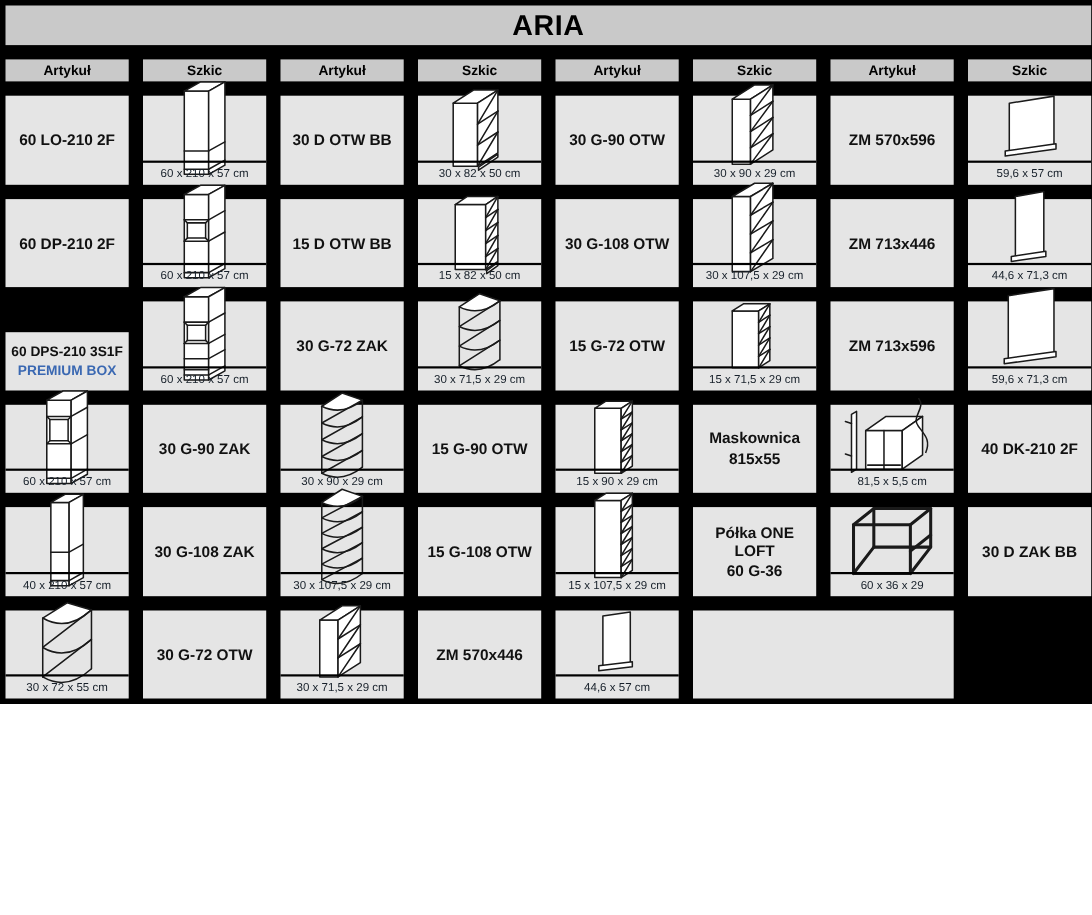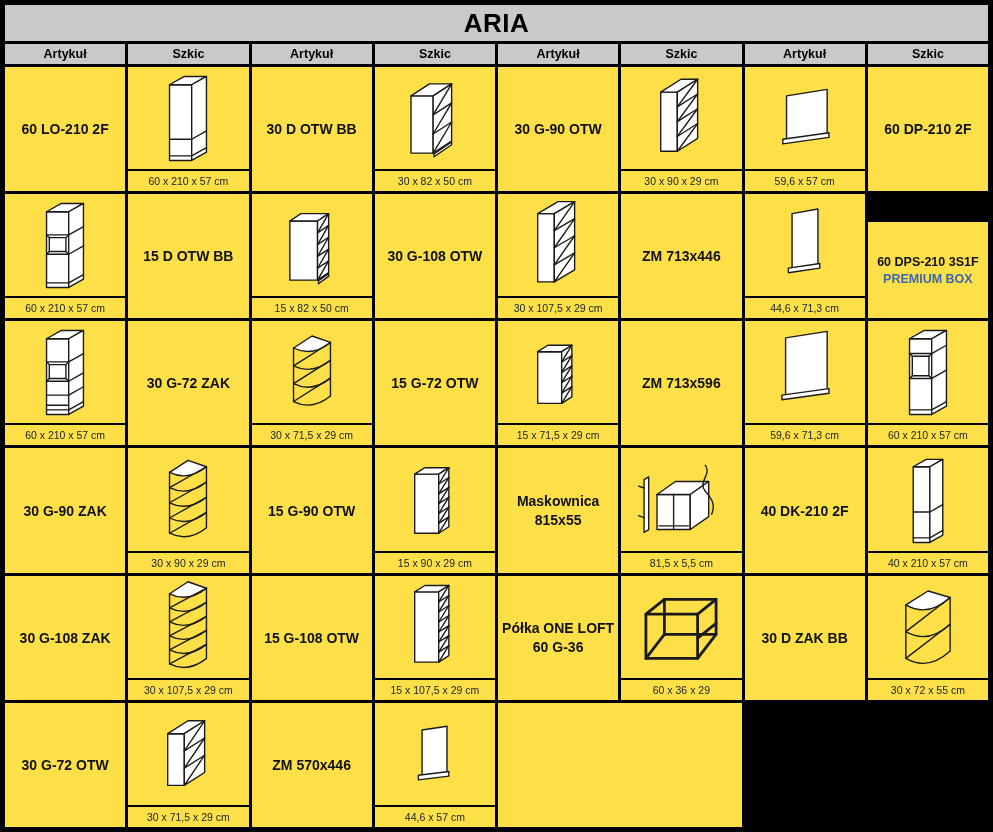--- a/index.html
+++ b/index.html
@@ -1,32 +1,32 @@
 <!DOCTYPE html>
 <html style="--hdr-bg: #c9c9c9; --accent: #3a68b2;"><head>
 <meta charset="utf-8">
 <style>
   html,body{margin:0;padding:0;background:#fff;}
   body{width:993px;height:832px;overflow:hidden;font-family:"Liberation Sans",sans-serif;}
   .catalog{
-    box-sizing:border-box;width:993px;height:832px;
+    box-sizing:border-box;width:993px;height:640px;
     border:5px solid #000;background:#000;
     display:grid;grid-template-columns:repeat(8,1fr);
-    grid-template-rows:36px 20px repeat(6,1fr);gap:3px;
+    grid-template-rows:36px 20px repeat(6,1fr);gap:13px;
   }
   .title{
     grid-column:1/-1;background:var(--hdr-bg,#c9c9c9);
     display:flex;align-items:center;justify-content:center;
     font-weight:bold;font-size:26px;letter-spacing:.5px;color:#000;
   }
   .hdr{
     background:var(--hdr-bg,#c9c9c9);display:flex;align-items:center;justify-content:center;
     font-size:12.5px;color:#000;font-weight:bold;
   }
-  .cell{background:#fde047;min-height:0;}
+  .cell{background:#e5e5e5;min-height:0;}
   .art{
     display:flex;flex-direction:column;align-items:center;justify-content:center;
     text-align:center;font-weight:bold;font-size:14px;color:#111;gap:3px;padding:2px;
   }
   .art.small{font-size:12.5px;margin-top:28px;}
   .art .accent{color:var(--accent,#3a68b2);}
   .skc{display:flex;flex-direction:column;}
   .sk-area{flex:1;display:flex;align-items:center;justify-content:center;min-height:0;}
   .sk-area svg{width:112px;height:96px;}
   .sk-cap{
@@ -104,20 +104,23 @@
           <line x1="46" y1="56" x2="68" y2="42"></line>
           <line x1="46" y1="72" x2="68" y2="58"></line>
           <line x1="46" y1="40" x2="68" y2="10"></line>
           <line x1="46" y1="56" x2="68" y2="26"></line>
           <line x1="46" y1="72" x2="68" y2="42"></line>
           <line x1="46" y1="88" x2="68" y2="58"></line>
         </svg>
       </div>
       <div class="sk-cap">30 x 90 x 29 cm</div>
     </div>
+    <div class="cell art">
+      <div>ZM 570x596</div>
+    </div>
     <div class="cell skc">
       <div class="sk-area">
         <svg class="sk" viewBox="0 0 100 104" aria-hidden="true">
           <polygon points="30,28 74,21 74,71 30,78"></polygon>
           <polygon points="26,75 76,68 76,73 26,80"></polygon>
         </svg>
       </div>
       <div class="sk-cap">59,6 x 57 cm</div>
     </div>
     <div class="cell art">

